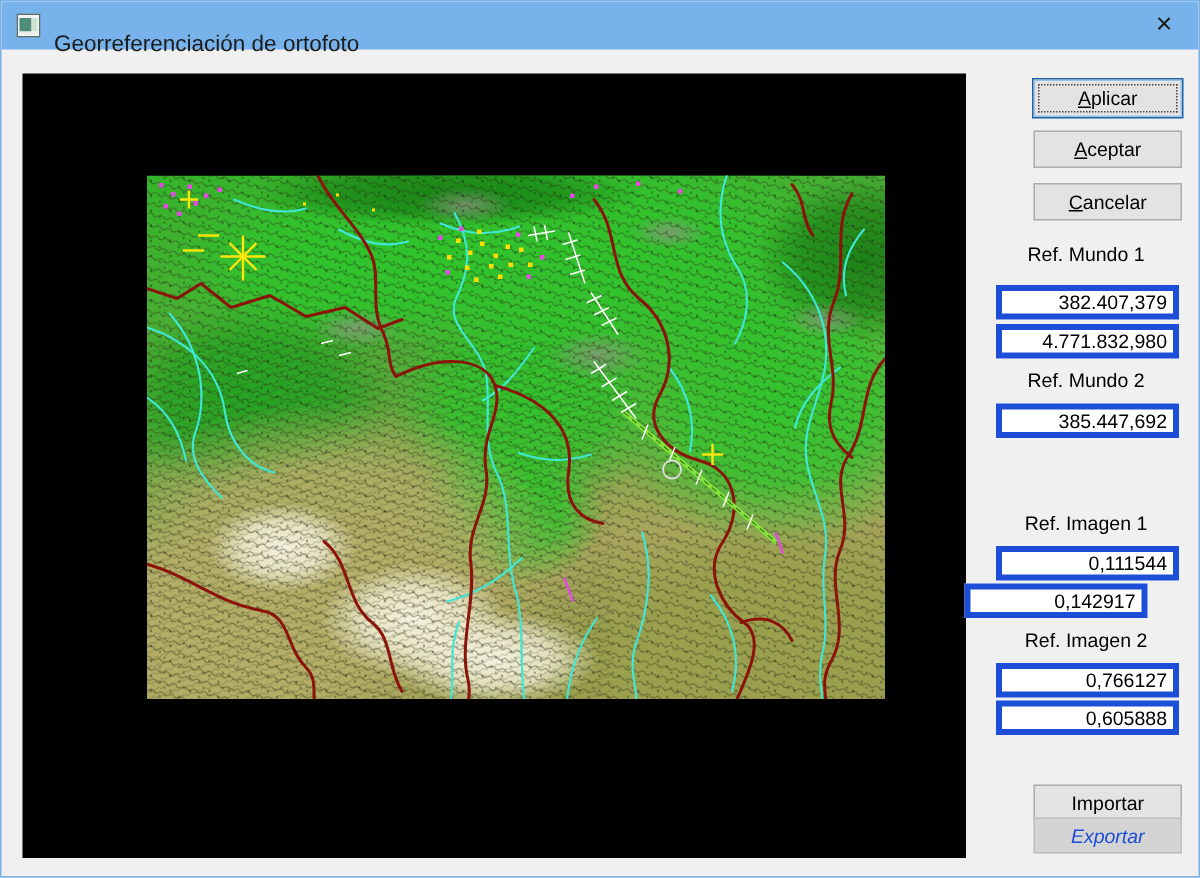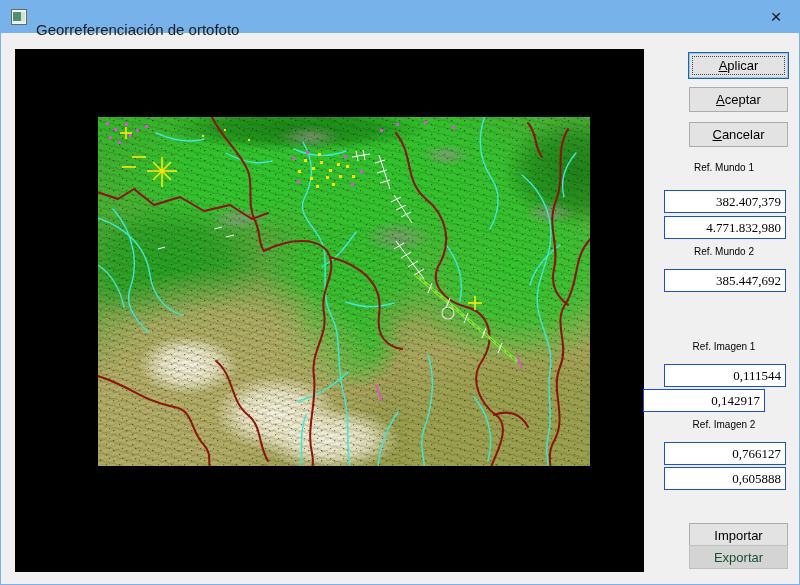--- a/index.html
+++ b/index.html
@@ -29,31 +29,31 @@
     background:#e3e3e3; border:1px solid #acacac;
     font-family:inherit; font-size:13px; color:#000;
     display:flex; align-items:center; justify-content:center;
     padding:0; cursor:default;
   }
   .btn-default { border:1px solid #1e63a8; box-shadow: inset 0 0 0 1px #9cc3e8; }
   .btn-default::after {
     content:""; position:absolute; left:3px; right:3px; top:3px; bottom:3px;
     border:1px dotted #444; pointer-events:none;
   }
-  .btn-disabled { background:#d4d4d4; border-color:#bfbfbf; color:#14532d; }
+  .btn-disabled { background:#d4d4d4; border-color:#bfbfbf; color:#1d4ed8;font-style:italic; }
   .ak { text-decoration:underline; }
   .field {
     position:absolute; box-sizing:border-box; width:122px; height:23px;
-    border:1px solid #1d4ed8; background:#ffffff;
-    font-family:Liberation Serif, serif; font-size:13px; color:#000;
+    border:4px solid #1d4ed8; background:#ffffff;
+    font-family:Liberation Sans, sans-serif; font-size:13px; color:#000;
     text-align:right; padding:0 4px 0 2px;
   }
   .ref-label {
     position:absolute; left:660px; width:126px; text-align:center;
-    font-size:10px; color:#000;
+    font-size:13px; color:#000;
   }
 </style>
 </head>
 <body>
 
 <div class="window">
 
   <div class="titlebar">
     <svg class="app-icon" width="16" height="16" viewBox="0 0 16 16">
       <rect x="0.5" y="0.5" width="15" height="15" fill="#f4f4f2" stroke="#5c6e66"></rect>

